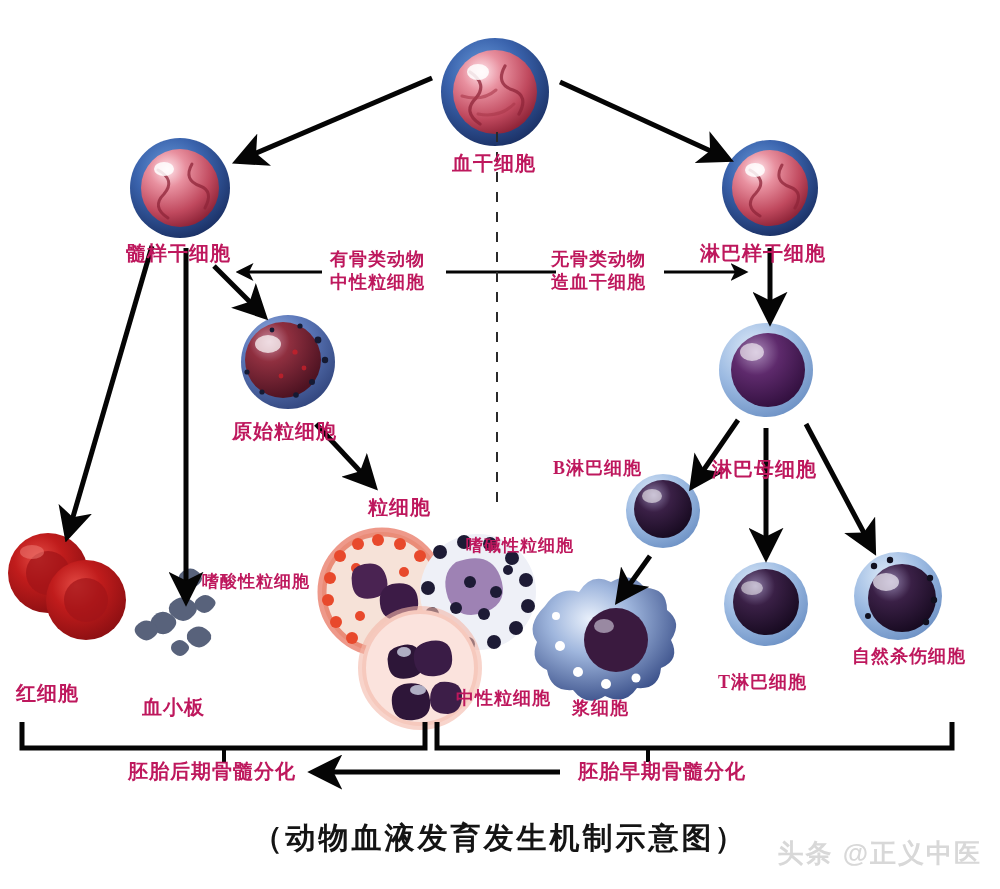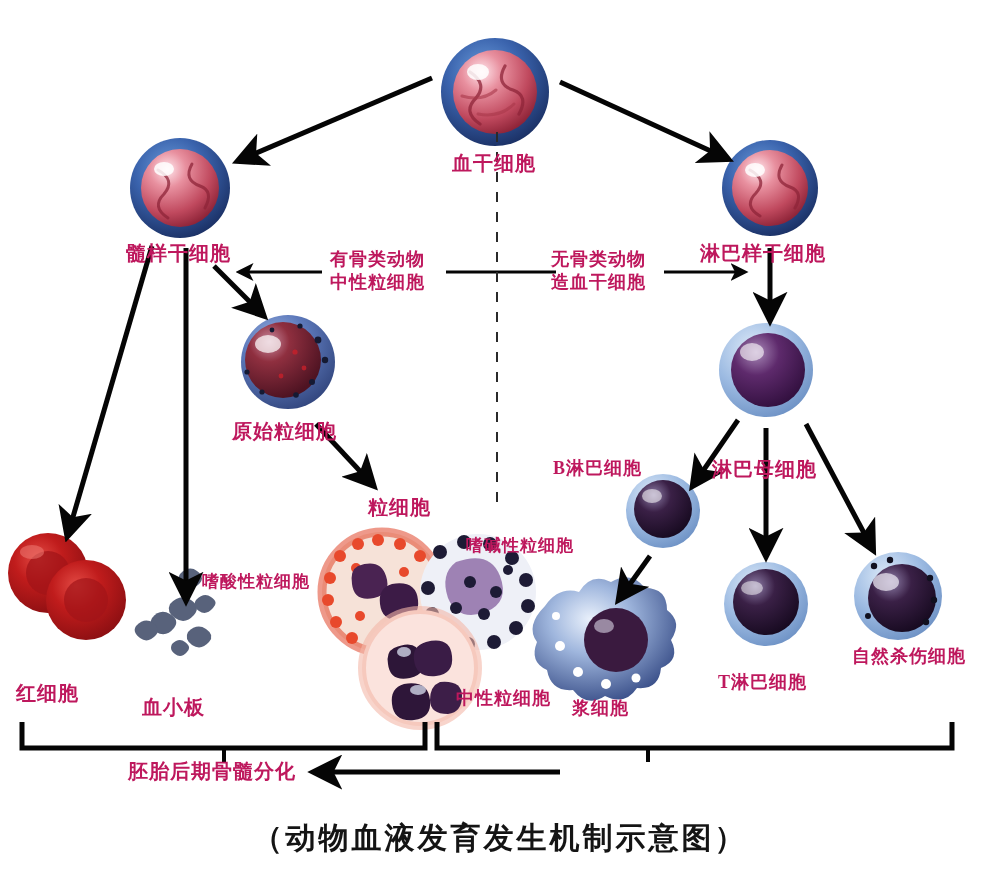--- a/index.html
+++ b/index.html
@@ -338,17 +338,19 @@
   <div class="lbl md" style="left:553px;top:456px;">B淋巴细胞</div>
 
   <div class="lbl md" style="left:572px;top:696px;">浆细胞</div>
 
   <div class="lbl md" style="left:718px;top:670px;">T淋巴细胞</div>
 
   <div class="lbl md" style="left:852px;top:644px;">自然杀伤细胞</div>
 
   <div class="lbl lg" style="left:128px;top:758px;">胚胎后期骨髓分化</div>
 
+  <div class="lbl lg" style="left:578px;top:758px;">胚胎早期骨髓分化</div>
 
   <div class="caption" style="top:818px;">（动物血液发育发生机制示意图）</div>
 
+  <div class="wm">头条 @正义中医</div>
 
 </div>
 
 </body></html>

